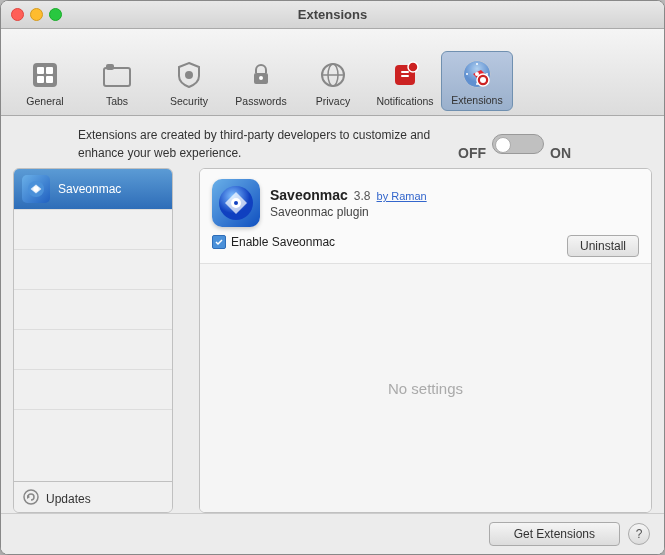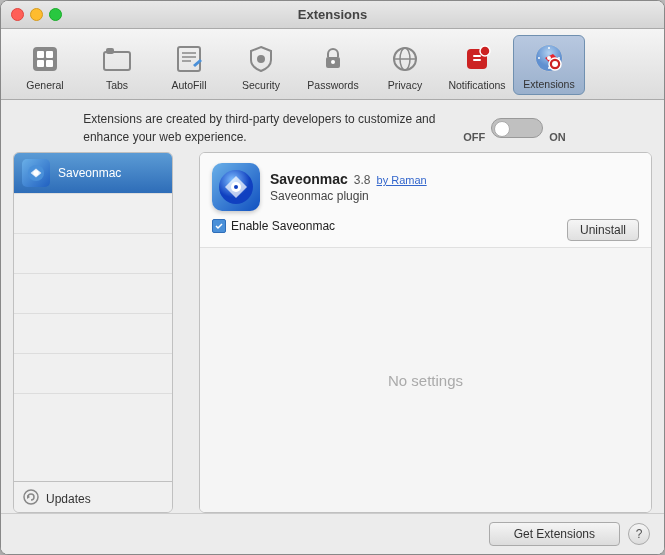--- a/index.html
+++ b/index.html
@@ -53,21 +53,21 @@
       transform: translateX(-50%);
       font-size: 13px;
       font-weight: 600;
       color: #444;
     }
 
     
     .toolbar {
       background: linear-gradient(180deg, #f5f5f5 0%, #dcdcdc 100%);
       border-bottom: 1px solid #aaa;
-      padding: 6px 8px 4px 8px;
+      padding: 22px 8px 4px 8px;
       display: flex;
       align-items: flex-end;
       gap: 0;
       flex-shrink: 0;
     }
     .toolbar-item {
       display: flex;
       flex-direction: column;
       align-items: center;
       width: 72px;
@@ -119,21 +119,21 @@
       line-height: 1.5;
     }
     .toggle-control {
       display: flex;
       align-items: center;
       gap: 6px;
       font-size: 12px;
       color: #333;
     }
     .toggle-off, .toggle-on {
-      font-size: 11px;
+      font-size: 14px;
       font-weight: 600;
       color: #555;
       margin-top: 18px;
     }
     .toggle-switch {
       width: 52px;
       height: 20px;
       background: #c0c0c0;
       border-radius: 10px;
       border: 1px solid #999;
@@ -398,32 +398,20 @@
     <div class="toolbar-item">
       <div class="toolbar-icon">
         <svg width="32" height="32" viewBox="0 0 32 32">
             <rect x="3" y="9" width="26" height="18" rx="2" fill="none" stroke="#888" stroke-width="2"></rect>
             <rect x="5" y="5" width="8" height="6" rx="2" fill="#888"></rect>
           </svg>
       </div>
       <span class="toolbar-label">Tabs</span>
     </div>
 
-    <div class="toolbar-item">
-      <div class="toolbar-icon">
-        <svg width="32" height="32" viewBox="0 0 32 32">
-            <rect x="5" y="4" width="22" height="24" rx="2" fill="none" stroke="#888" stroke-width="2"></rect>
-            <line x1="9" y1="10" x2="23" y2="10" stroke="#888" stroke-width="1.5"></line>
-            <line x1="9" y1="14" x2="23" y2="14" stroke="#888" stroke-width="1.5"></line>
-            <line x1="9" y1="18" x2="18" y2="18" stroke="#888" stroke-width="1.5"></line>
-            <path d="M20 22 L27 16 L29 18 L22 24 Z" fill="#4a90d9"></path>
-          </svg>
-      </div>
-      <span class="toolbar-label">AutoFill</span>
-    </div>
 
     <div class="toolbar-item">
       <div class="toolbar-icon">
         <svg width="32" height="32" viewBox="0 0 32 32">
             <path d="M16 4 L26 8 V17 C26 22 21 26 16 28 C11 26 6 22 6 17 V8 Z" fill="none" stroke="#888" stroke-width="2"></path>
             <circle cx="16" cy="16" r="4" fill="#888"></circle>
           </svg>
       </div>
       <span class="toolbar-label">Security</span>
     </div>

